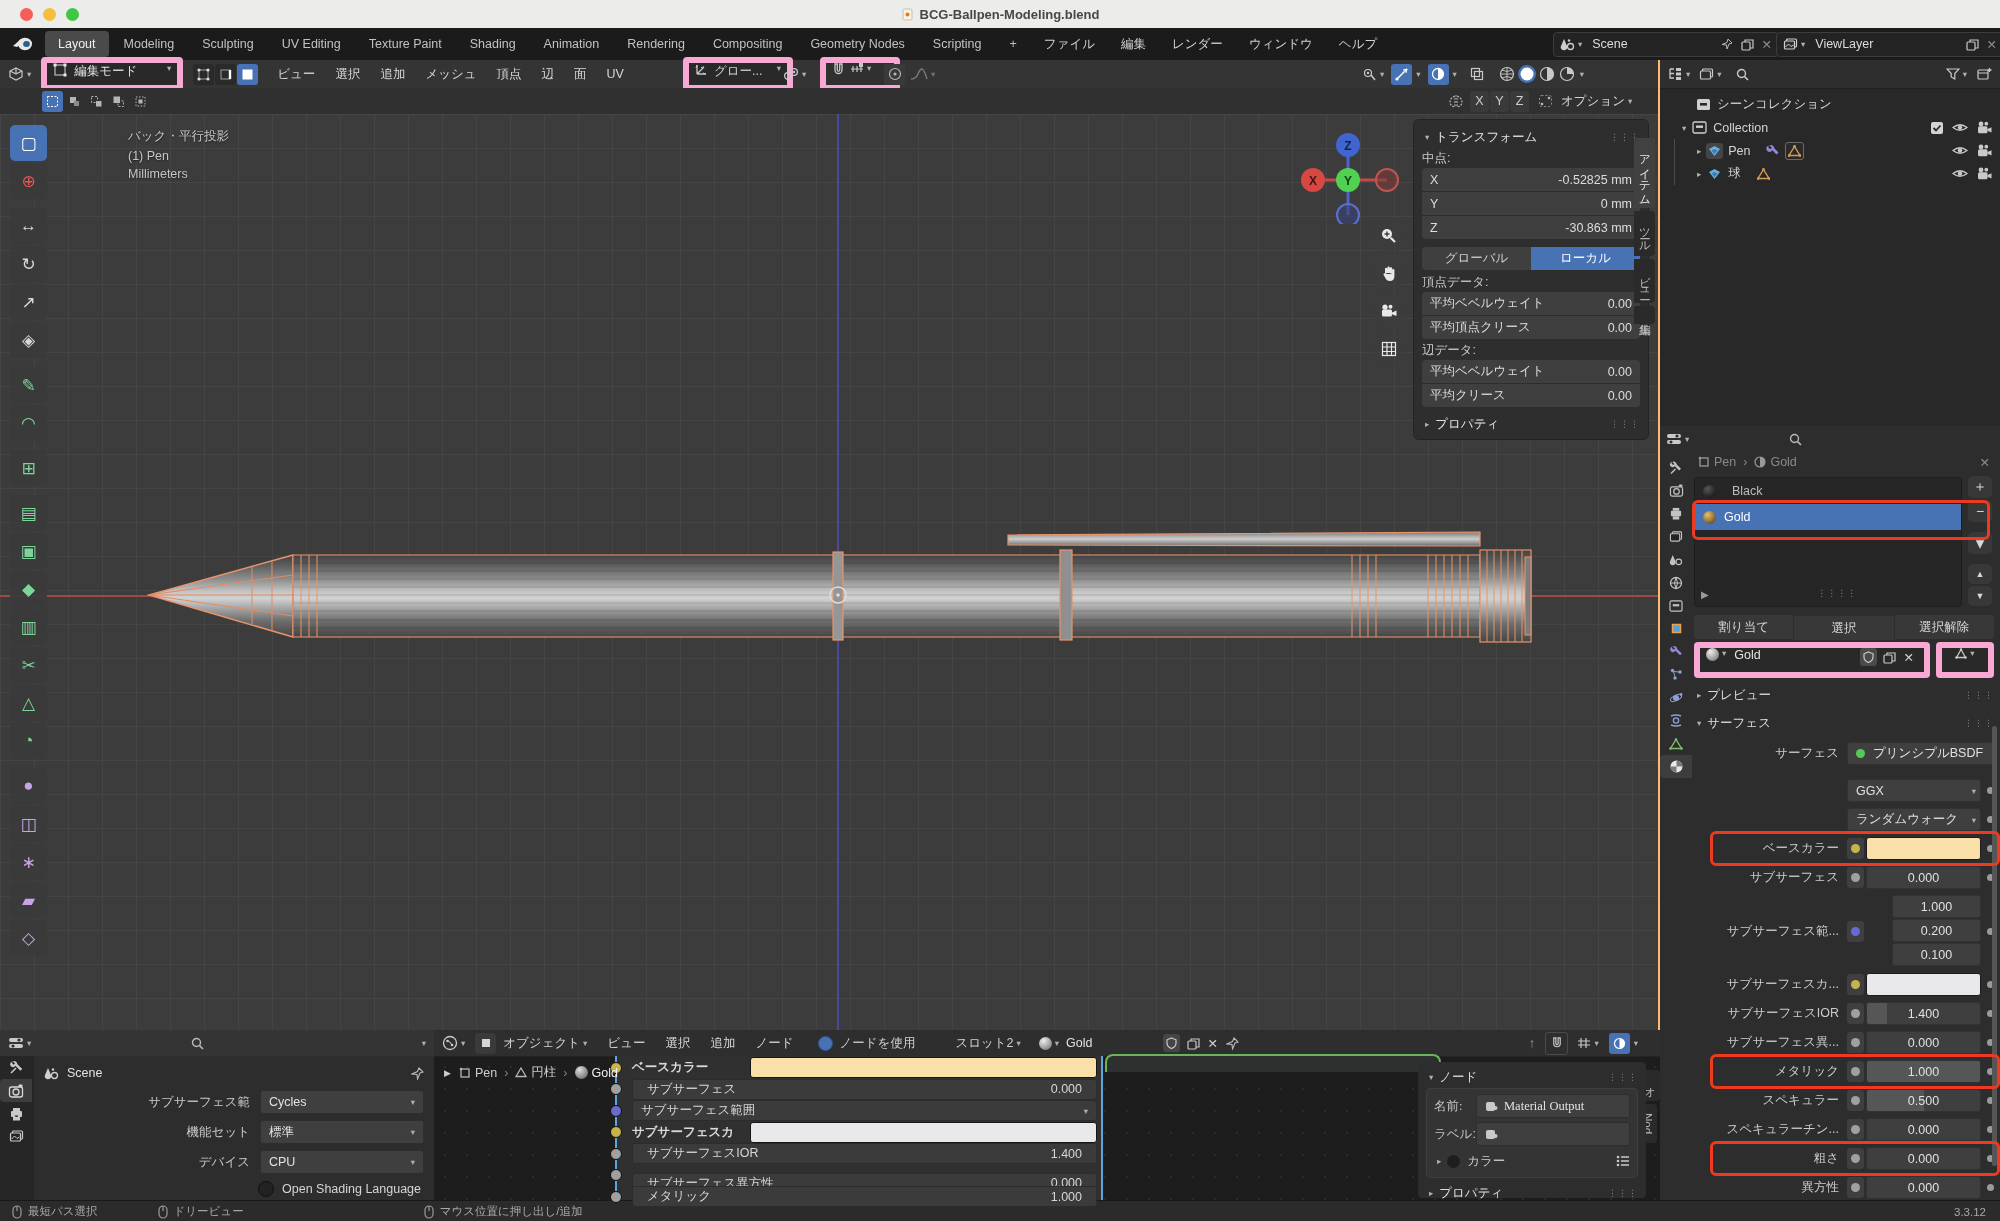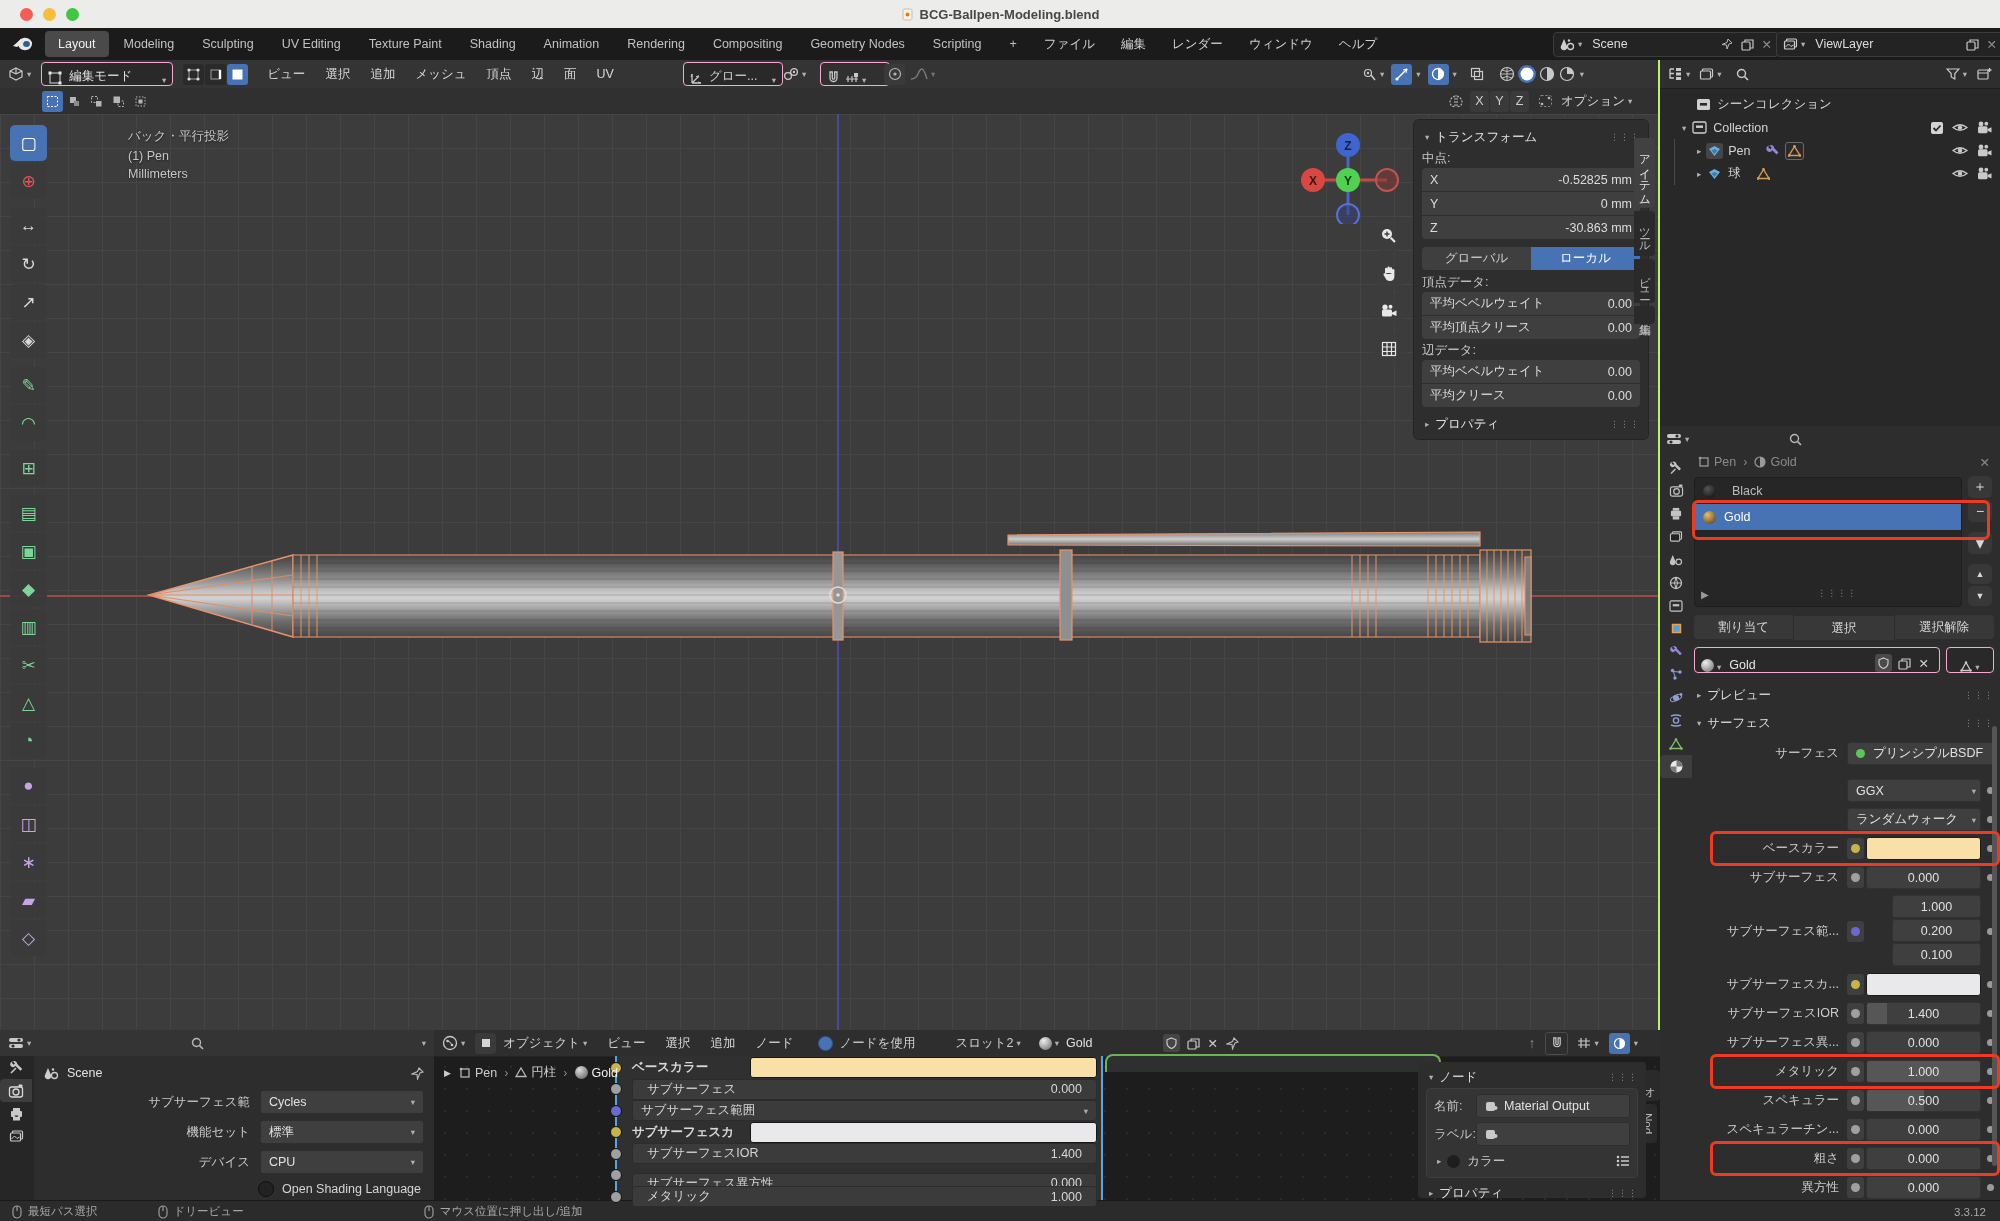--- a/index.html
+++ b/index.html
@@ -1,37 +1,37 @@
 <!DOCTYPE html>
 <html><head>
 <meta charset="utf-8">
 <style>
   html,body{margin:0;padding:0;background:#000;}
-  #root{position:relative;width:2000px;height:1221px;background:#bef264;overflow:hidden;
+  #root{position:relative;width:2000px;height:1221px;background:#fdba74;overflow:hidden;
         font-family:"Liberation Sans","DejaVu Sans",sans-serif;font-size:12.5px;color:#cfcfcf;
         -webkit-font-smoothing:antialiased;}
   .abs{position:absolute;}
   .flex{display:flex;align-items:center;}
   .ic svg{display:block;}
   .chev{font-size:8.5px;color:#b0b0b0;margin-left:3px;}
   .dim{color:#8a8a8a;}
   
   #titlebar{left:0;top:0;width:2000px;height:28px;background:#ececea;color:#474747;}
   .tlight{width:13px;height:13px;border-radius:50%;margin-right:10px;}
   
   #topbar{left:0;top:28px;width:2000px;height:32px;background:#1b1b1b;}
   .menu-item{padding:0 13px;height:32px;display:flex;align-items:center;color:#d2d2d2;}
   .ws-tab{padding:0 13px;height:26px;display:flex;align-items:center;color:#c2c2c2;border-radius:4px;margin:0 1px;}
   .ws-tab.active{background:#4a4a4a;color:#f0f0f0;}
   .id-box{height:23px;background:#232323;border:1px solid #3c3c3c;border-radius:4px;display:flex;align-items:center;padding:0 6px;}
   
   #vph1{left:0;top:60px;width:1658px;height:28px;background:#343434;border-bottom:1px solid #2a2a2a;}
   #vph2{left:0;top:88px;width:1658px;height:26px;background:#303030;}
   .hmenu{padding:0 10px;color:#d8d8d8;}
-  .pill{background:#292929;border:1px solid #f9a8d4;border-radius:4px;height:22px;display:flex;align-items:flex-end;padding:0 6px;}
+  .pill{background:#292929;border:6px solid #f9a8d4;border-radius:4px;height:22px;display:flex;align-items:flex-start;padding:0 6px;}
   .tgl{width:21px;height:21px;border-radius:3px;background:#2a2a2a;display:flex;align-items:center;justify-content:center;margin-right:1px;}
   .tgl.on{background:#4772b3;}
   .shade-ic{width:18px;height:18px;border-radius:9px;display:flex;align-items:center;justify-content:center;margin:0 1px;}
   
   #viewport{left:0;top:114px;width:1658px;height:916px;background:#3c3c3c;overflow:hidden;
      background-image:repeating-linear-gradient(to right,#454545 0 1px,transparent 1px 34px),
                       repeating-linear-gradient(to bottom,#454545 0 1px,transparent 1px 34px);}
   .ovl-line{color:#c6c6c6;font-size:12.5px;text-shadow:0 1px 2px rgba(0,0,0,.5);margin-bottom:4px;}
   #toolbar{left:10px;top:11px;width:37px;}
   .tool-btn{width:37px;height:36px;background:#3a3a3ae6;border-radius:5px;margin-bottom:2px;
@@ -1372,21 +1372,21 @@
       <div class="abs" style="left:671px;top:-2px;width:332px;height:16px;border:2px solid #6db35a;border-bottom:none;border-radius:8px 8px 0 0;background:#2e3030;z-index:3;"></div>
     </div>
 
     <div class="abs" style="left:984px;top:32px;width:228px;height:136px;background:#2d2d2d;border-radius:4px;z-index:8;padding:4px 8px;box-sizing:border-box;">
       <div class="panel-h">
         <span class="chev" style="margin-right:6px;">▾</span>
         <span>ノード</span>
         <span class="dots" style="margin-left:auto;">⋮⋮⋮</span>
       </div>
       <div style="background:#343434;border:1px solid #3e3e3e;border-radius:4px;padding:5px 7px;">
-        <div class="flex" style="height:24px;">
+        <div class="flex" style="height:24px;font-family:Liberation Serif, serif;">
           <span style="width:42px;color:#c5c5c5;">名前:</span>
           <div class="fld" style="flex:1;">
             <span class="ic" style="margin-right:6px;">
                 <svg width="13" height="11" viewBox="0 0 13 11">
                   <rect x="1" y="1" width="9" height="9" rx="2" fill="#c9c9c9"></rect>
                   <circle cx="10.5" cy="7" r="2" fill="#c9c9c9"></circle>
                 </svg>
               </span>
             <span>Material Output</span>
           </div>

